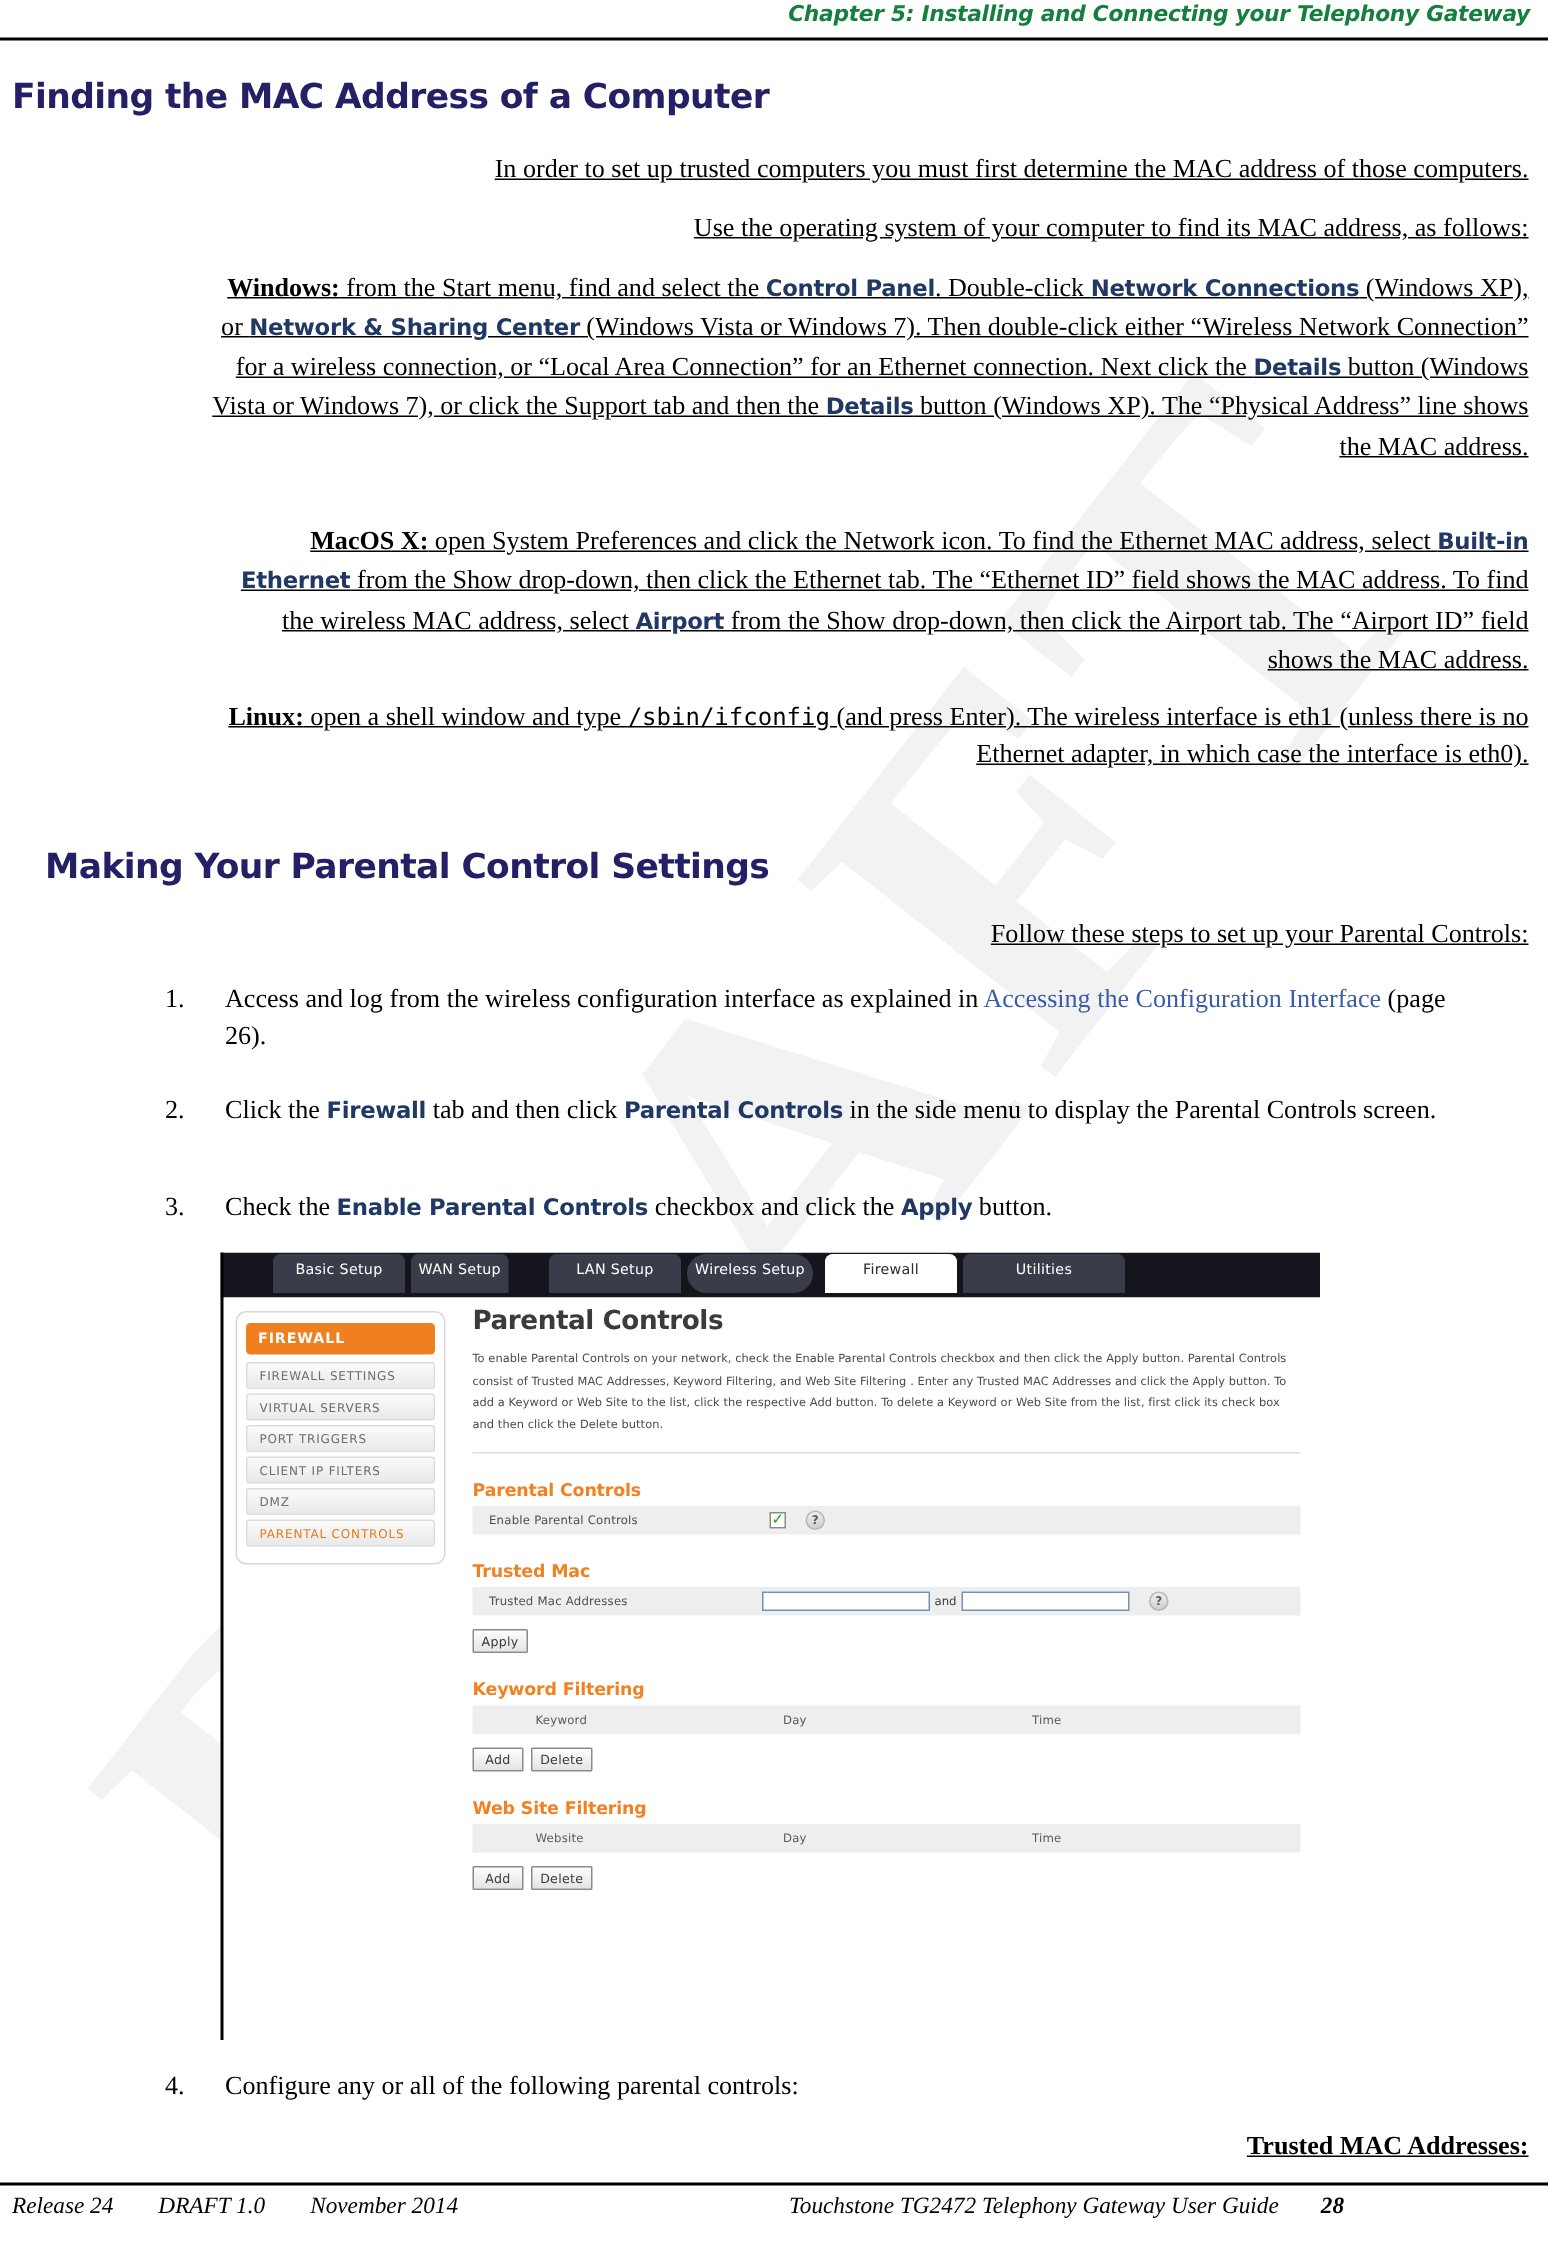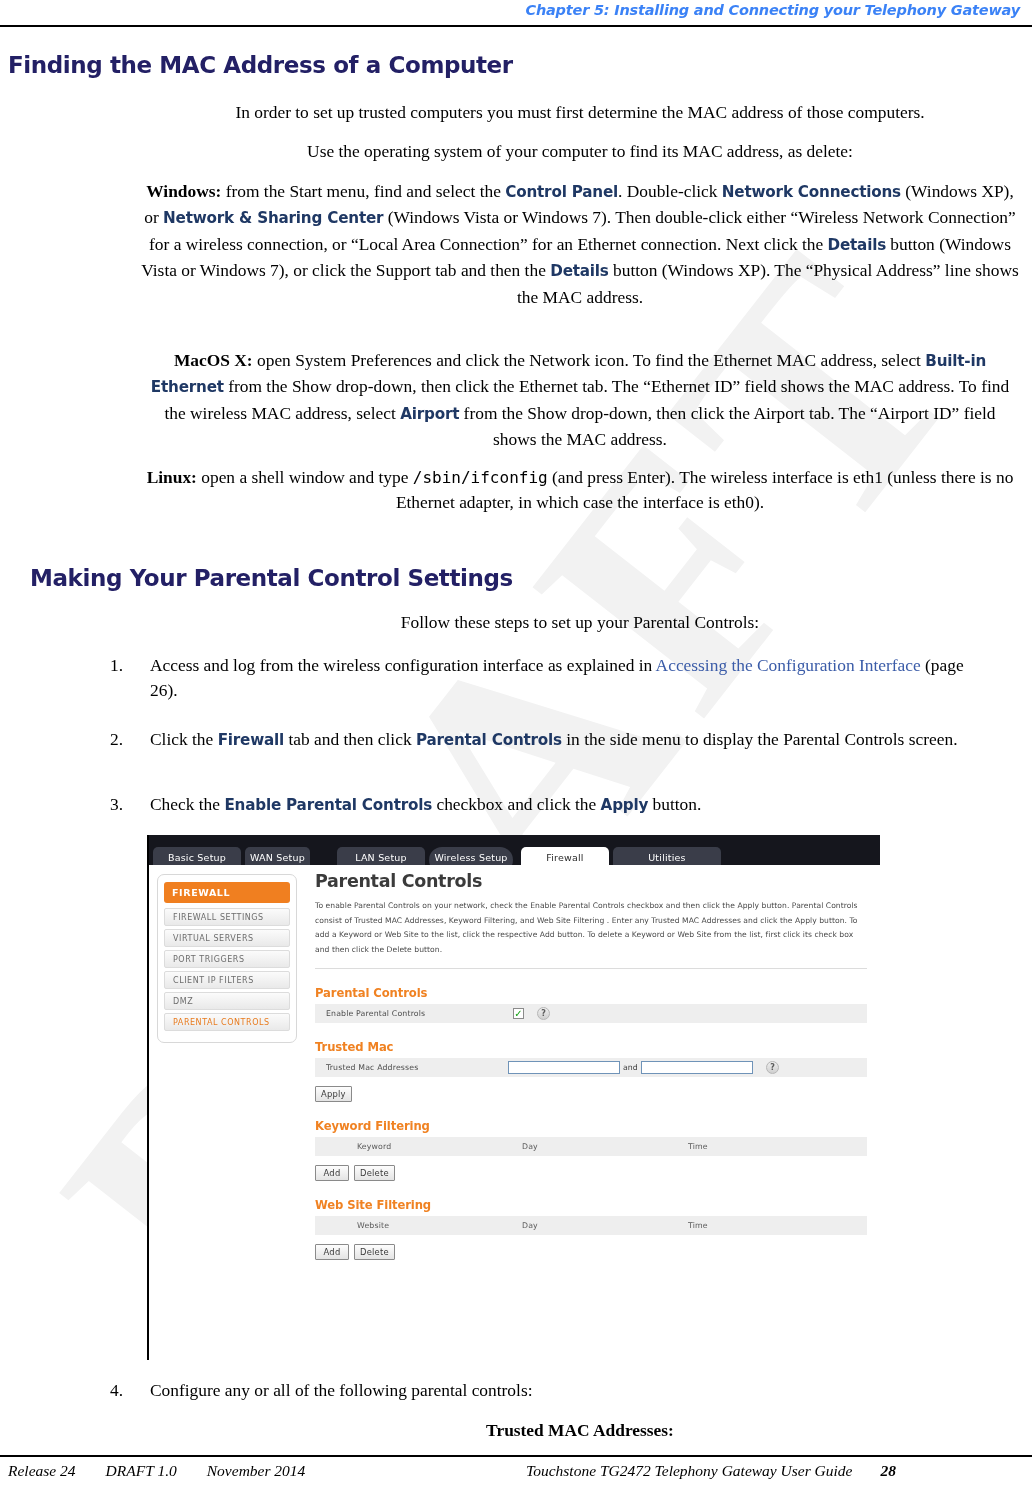--- a/index.html
+++ b/index.html
@@ -49,21 +49,21 @@
 
   #running-header {
     position: absolute;
     top: 2px; left: 0; right: 12px;
     text-align: right;
     font-family: "DejaVu Sans", sans-serif;
     font-style: italic;
     font-weight: bold;
     font-size: 14.5px;
     letter-spacing: -0.2px;
-    color: #3b82f6;
+    color: #15803d;
   }
   #header-rule {
     position: absolute;
     top: 25px; left: 0; width: 1032px;
     height: 2px;
     background: #000;
   }
 
   #footer-rule {
     position: absolute;
@@ -110,21 +110,22 @@
 
   
   .body-block {
     position: absolute;
     left: 141px;
     width: 878px;
     font-family: "Liberation Serif", serif;
     font-size: 17.4px;
     line-height: 25.4px;
     color: #000;
-    text-align: center;
+    text-align: right;
+    text-decoration: underline;
   }
   .body-block b { font-weight: bold; }
   .ui-term {
     font-family: "DejaVu Sans", sans-serif;
     font-weight: bold;
     font-size: 15.2px;
     color: #1f3864;
     letter-spacing: -0.2px;
   }
   .xref {
@@ -178,30 +179,31 @@
     z-index: 3;
   }
   .rs-tabbar {
     position: absolute;
     left: 0; top: 0;
     width: 733px; height: 30px;
     background: #15161d;
   }
   .rs-tab {
     position: absolute;
-    top: 12px;
+    top: 1px;
     height: 26px;
     background: #3a3d49;
     color: #ffffff;
     font-size: 9.5px;
     text-align: center;
     line-height: 22px;
     border-radius: 5px 5px 0 0;
     letter-spacing: 0.2px;
     white-space: nowrap;
+    margin-left: 29px;
   }
   .rs-tab.active {
     background: #ffffff;
     color: #2b2b2b;
   }
 
   .rs-body {
     position: absolute;
     left: 0; top: 30px;
     width: 733px; height: 495px;
@@ -367,21 +369,21 @@
 
 <div class="page-inner">
 
   <div id="running-header">Chapter 5: Installing and Connecting your Telephony Gateway</div>
   <div id="header-rule"></div>
 
   <h1 class="section-heading" id="heading-mac">Finding the MAC Address of a Computer</h1>
 
   <div class="body-block" style="top:100px;">In order to set up trusted computers you must first determine the MAC address of those computers.</div>
 
-  <div class="body-block" style="top:139px;">Use the operating system of your computer to find its MAC address, as delete:</div>
+  <div class="body-block" style="top:139px;">Use the operating system of your computer to find its MAC address, as follows:</div>
 
   <div class="body-block" style="top:179px;"><b>Windows:</b><span> from the Start menu, find and select the </span><span class="ui-term">Control Panel</span><span>. Double-click </span><span class="ui-term">Network Connections</span><span> (Windows XP), or </span><span class="ui-term">Network &amp; Sharing Center</span><span> (Windows Vista or Windows 7). Then double-click either “Wireless Network Connection” for a wireless connection, or “Local Area Connection” for an Ethernet connection. Next click the </span><span class="ui-term">Details</span><span> button (Windows Vista or Windows 7), or click the Support tab and then the </span><span class="ui-term">Details</span><span> button (Windows XP). The “Physical Address” line shows the MAC address.</span></div>
 
   <div class="body-block" style="top:348px;"><b>MacOS X:</b><span> open System Preferences and click the Network icon. To find the Ethernet MAC address, select </span><span class="ui-term">Built-in Ethernet</span><span> from the Show drop-down, then click the Ethernet tab. The “Ethernet ID” field shows the MAC address. To find the wireless MAC address, select </span><span class="ui-term">Airport</span><span> from the Show drop-down, then click the Airport tab. The “Airport ID” field shows the MAC address.</span></div>
 
   <div class="body-block" style="top:465px;"><b>Linux:</b><span> open a shell window and type </span><code class="mono">/sbin/ifconfig</code><span> (and press Enter). The wireless interface is eth1 (unless there is no Ethernet adapter, in which case the interface is eth0).</span></div>
 
   <h1 class="section-heading" id="heading-parental">Making Your Parental Control Settings</h1>
 
   <div class="body-block" style="top:610px;">Follow these steps to set up your Parental Controls:</div>

